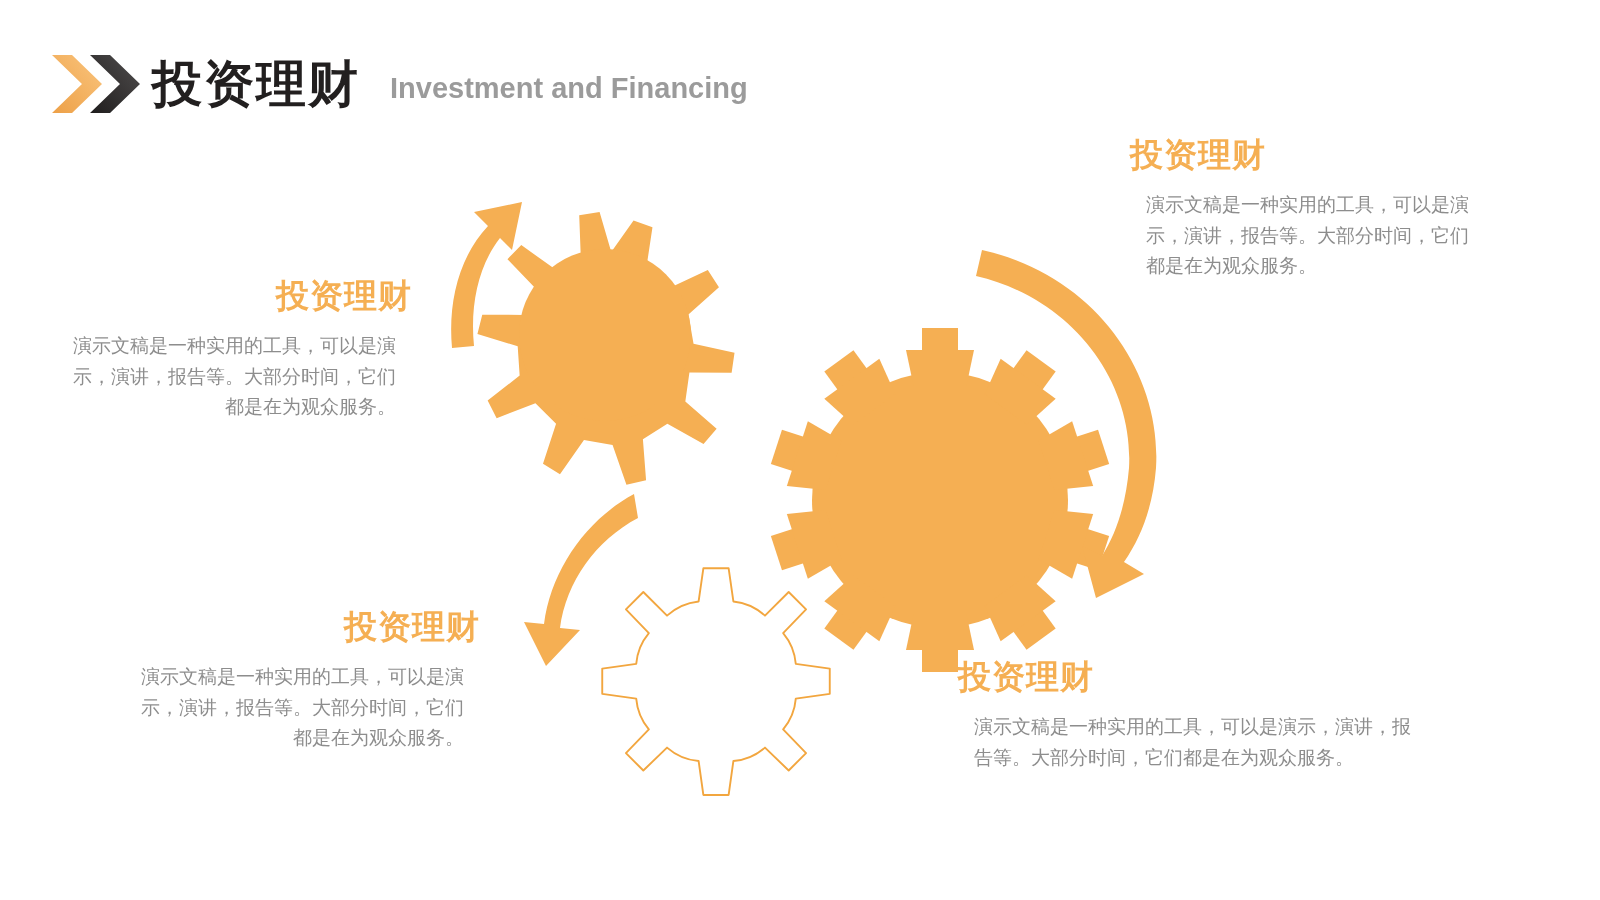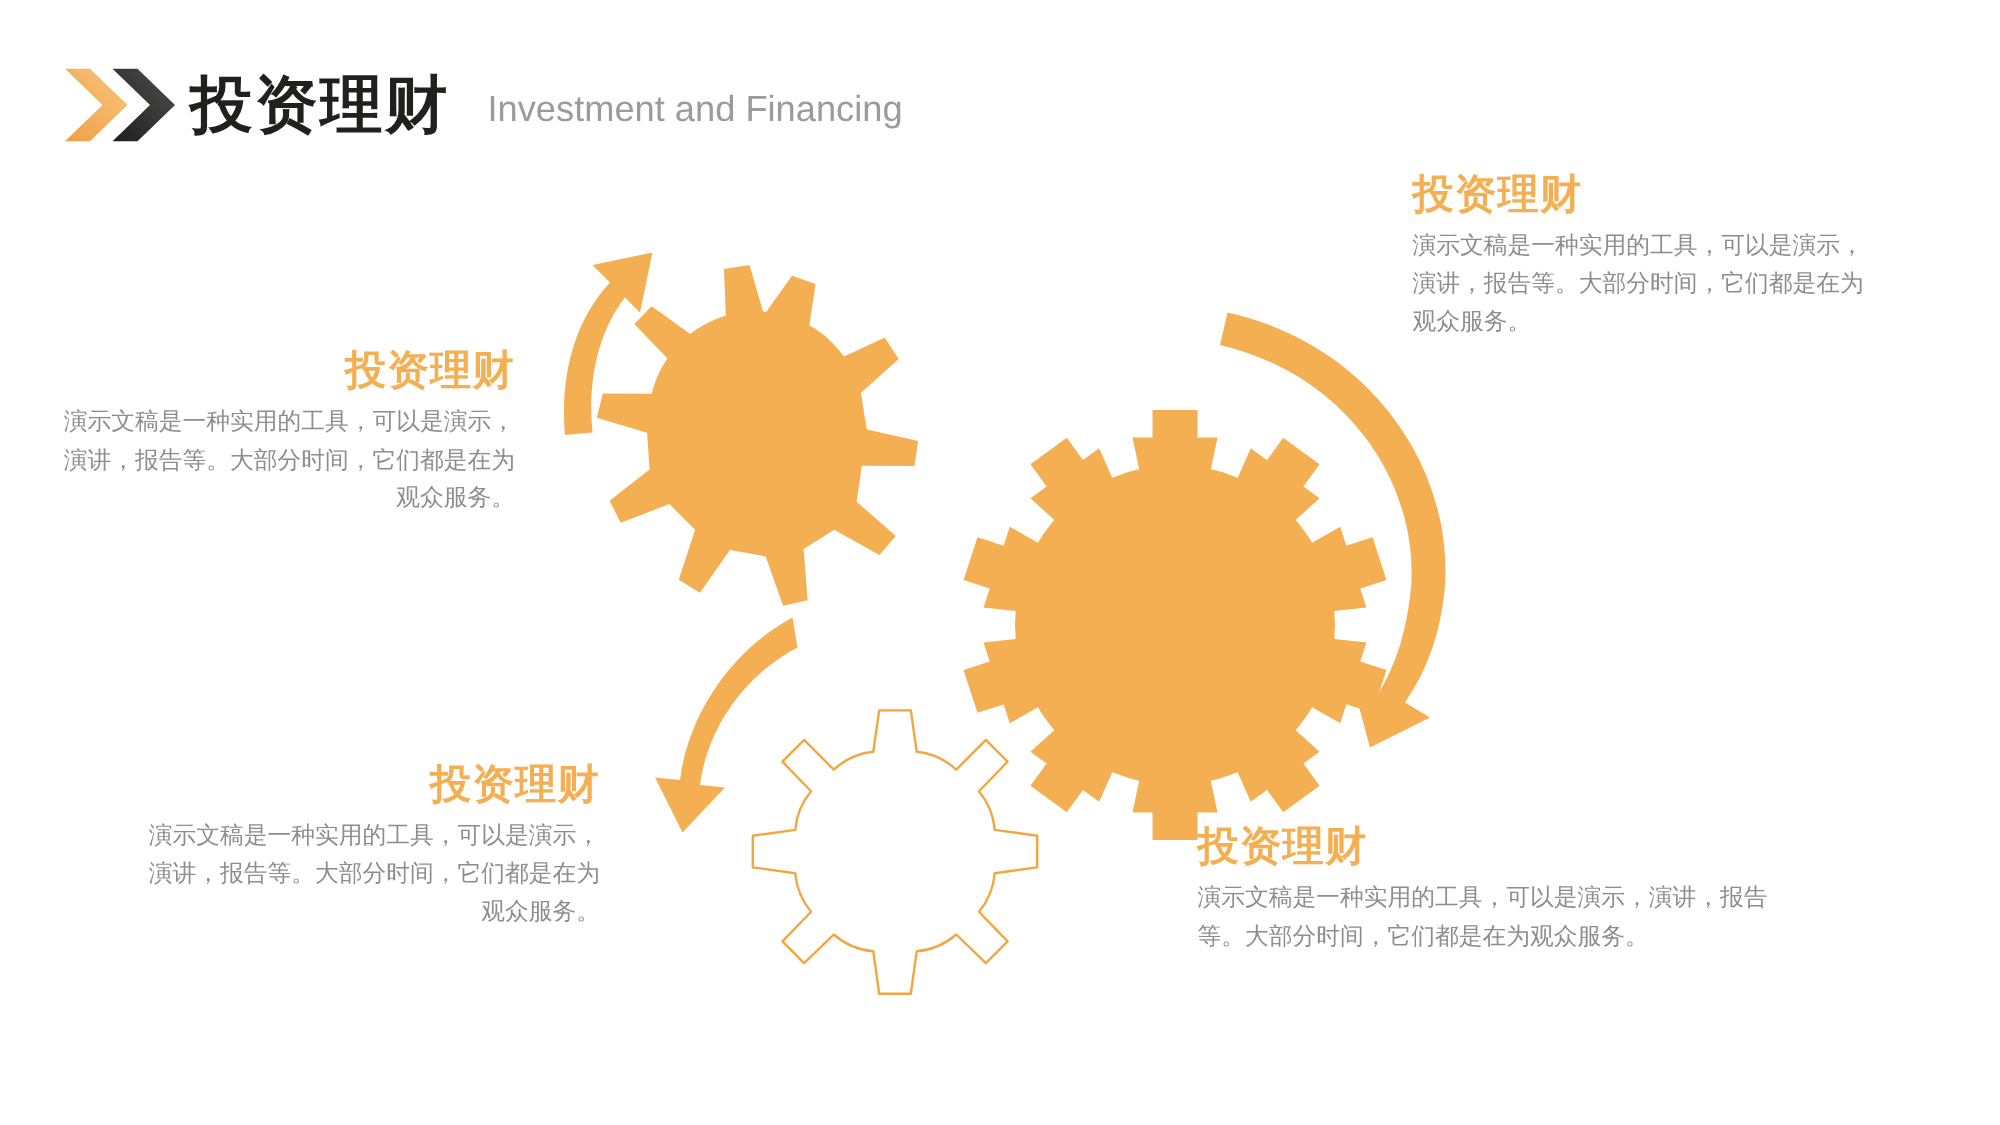--- a/index.html
+++ b/index.html
@@ -38,37 +38,37 @@
     margin-left: 8px;
     line-height: 1;
     white-space: nowrap;
   }
   .title-en {
     font-size: 29px;
     color: #9b9b9b;
     margin-left: 30px;
     line-height: 1;
     white-space: nowrap;
-    font-weight: normal;
+    font-weight: bold;
     align-self: center;
     padding-top: 8px;
   }
 
   
   .block { position: absolute; }
   .block h3 {
     margin: 0 0 8px 0;
     font-size: 33px;
     font-weight: bold;
     color: #f5af53;
     letter-spacing: 1px;
     line-height: 1.15;
   }
   .block p {
-    margin: 0;
+    margin: 16px;
     font-size: 19px;
     line-height: 1.62;
     color: #8d8d8d;
     font-weight: normal;
   }
 
   #block-top-left   { left: 48px;   top: 277px;  width: 364px; text-align: right; }
   #block-top-right  { left: 1130px; top: 136px;  width: 362px; text-align: left;  }
   #block-bot-left   { left: 118px;  top: 608px;  width: 362px; text-align: right; }
   #block-bot-right  { left: 958px;  top: 658px;  width: 486px; text-align: left;  }

